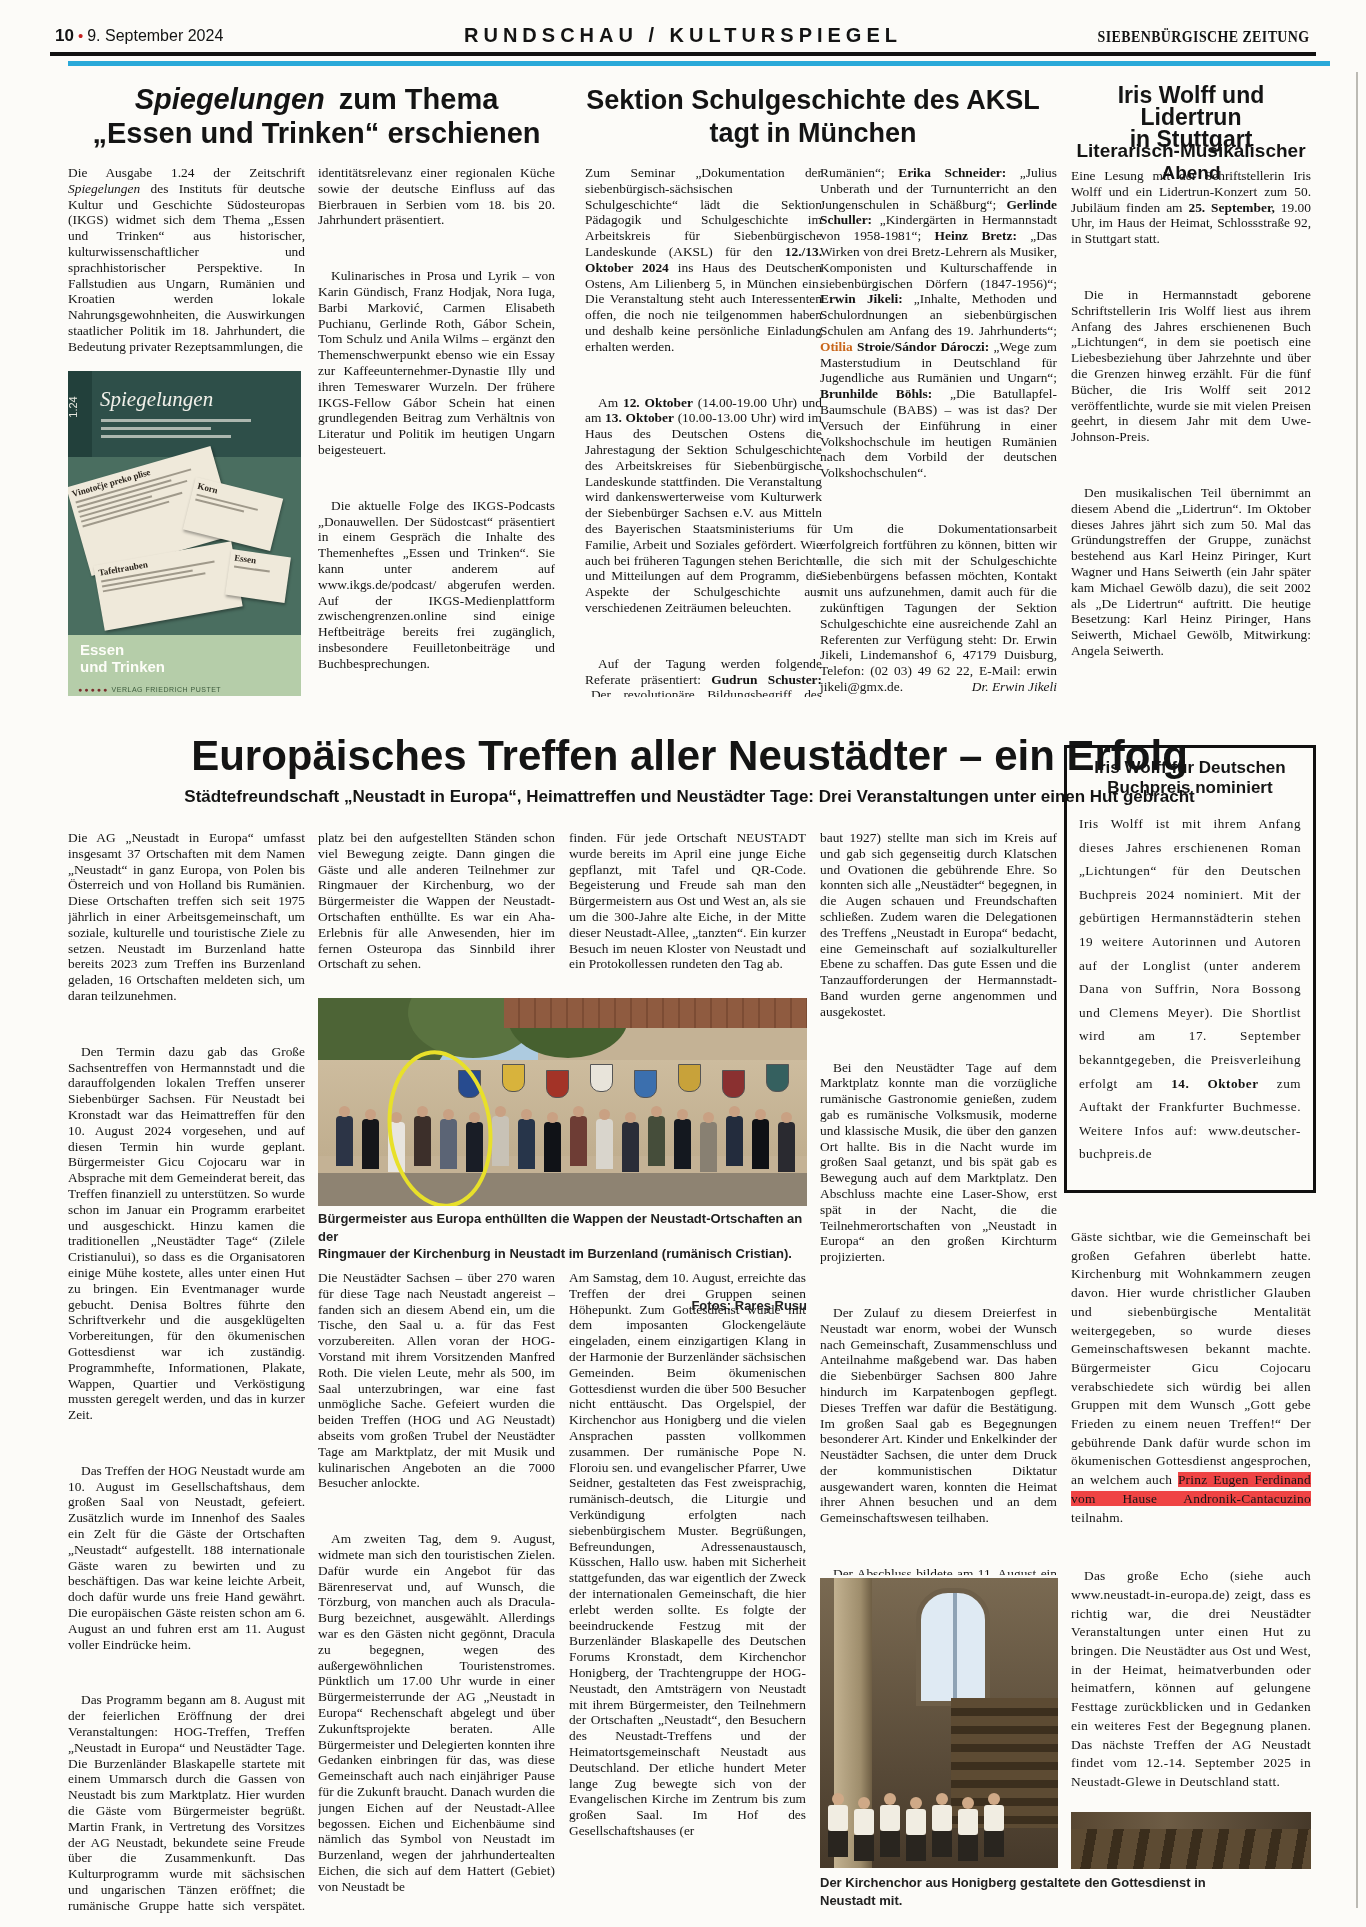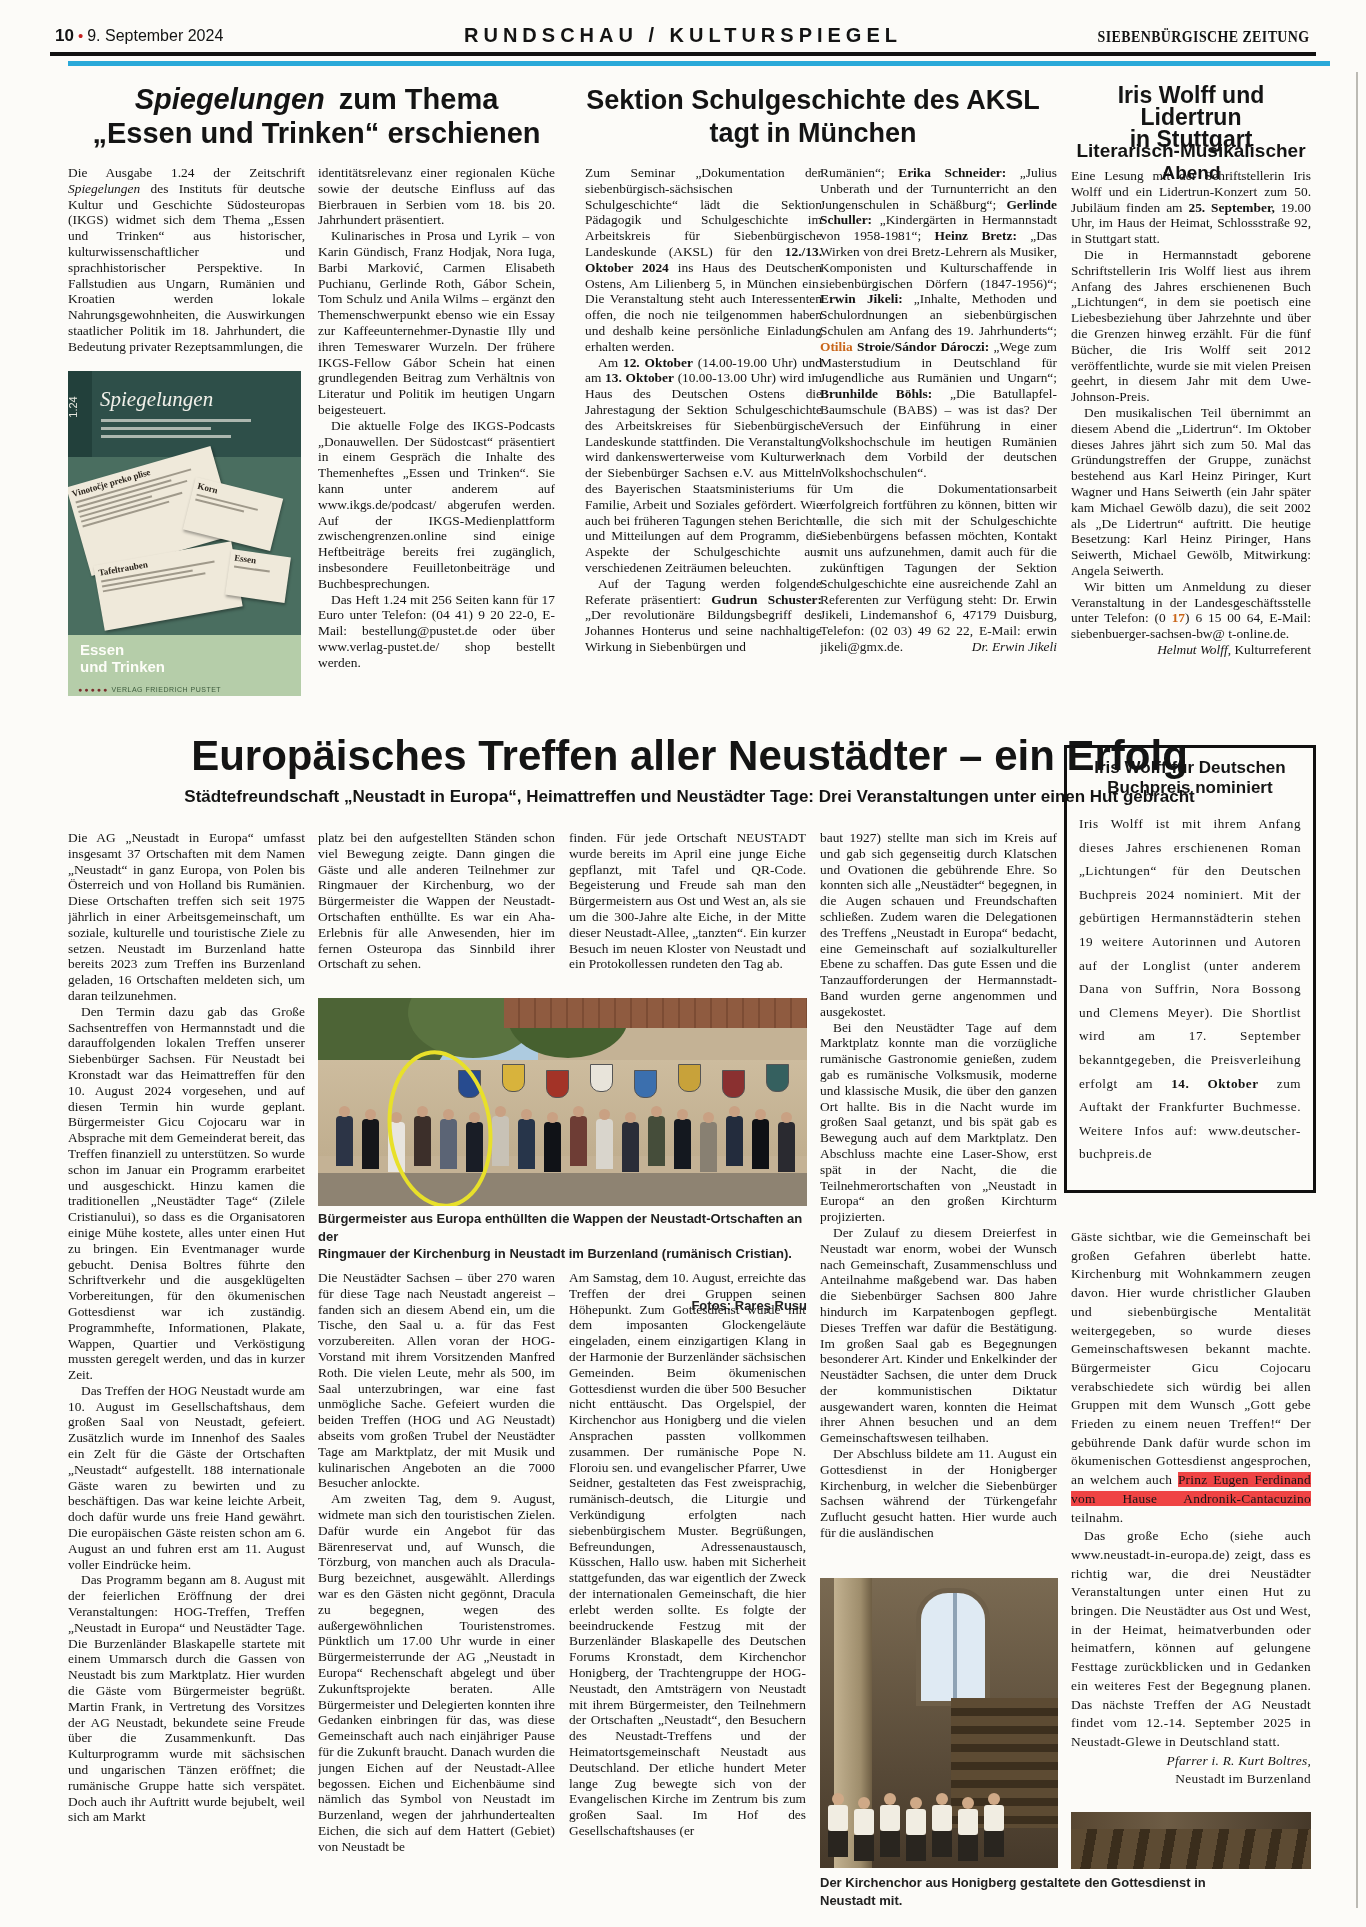--- a/index.html
+++ b/index.html
@@ -22,21 +22,21 @@
   #h-spieg{left:68px;top:82px;width:497px;font-size:29px;line-height:34px;}
   #h-spieg .it{font-style:italic;margin-right:14px;}
   #h-aksl{left:569px;top:84px;width:488px;font-size:27px;line-height:33px;}
   #h-wolff{left:1066px;top:84px;width:250px;font-size:23px;line-height:22px;}
   #h-wolff-sub{left:1066px;top:140px;width:250px;font-size:19px;}
   #h-neu{left:68px;top:733px;width:1243px;font-size:42px;line-height:46px;}
   #h-neu-sub{left:68px;top:787px;width:1243px;font-size:17px;}
   
   .tcol{font-size:13.4px;line-height:15.8px;text-align:justify;overflow:hidden;width:237px;}
   .tcol p{margin:0;}
-  .tcol p + p{text-indent:13px;}
+  .tcol p + p{text-indent:13px;margin-top:40px;}
   .b{font-weight:bold;} .i{font-style:italic;}
   .hl{background:#ef4444;}
   .o{color:#c9661a;font-weight:bold;}
   .fr{float:right;font-style:italic;}
   .pright{text-align:right;}
   .loose{line-height:18.7px;letter-spacing:.25px;}
   
   #box{left:1064px;top:745px;width:222px;height:424px;border:3px solid #111;padding:10px 12px 8px;}
   #box-title{font-family:"Liberation Sans",sans-serif;font-weight:bold;font-size:17px;line-height:20px;text-align:center;}
   #box-body{margin-top:14px;font-size:13.2px;line-height:23.6px;text-align:justify;

